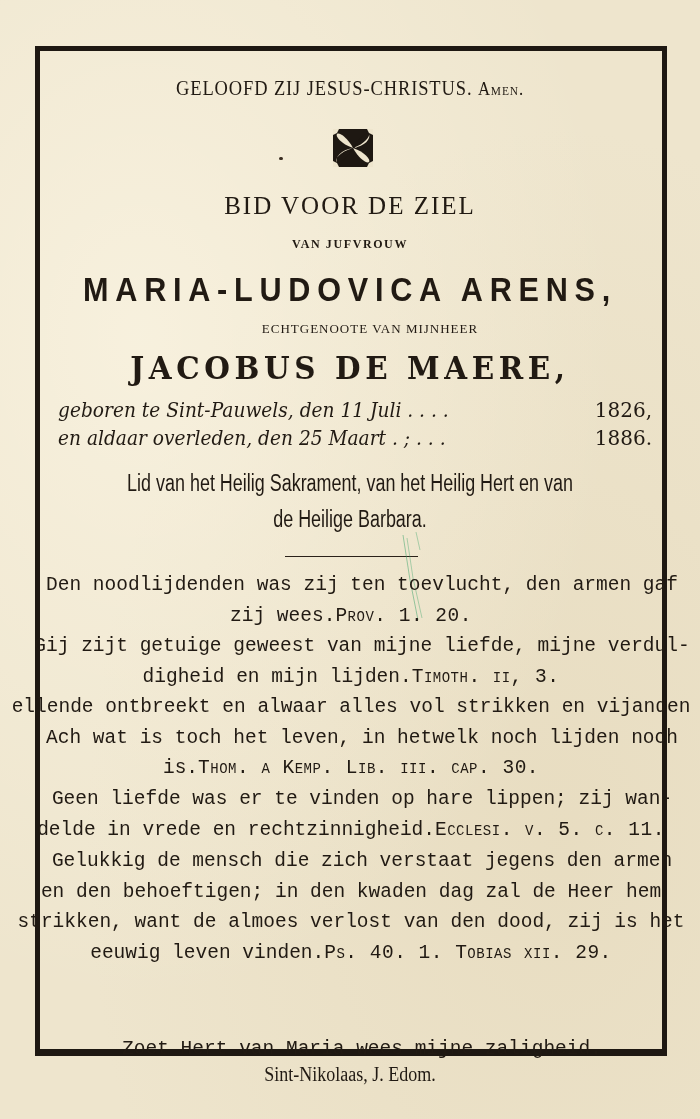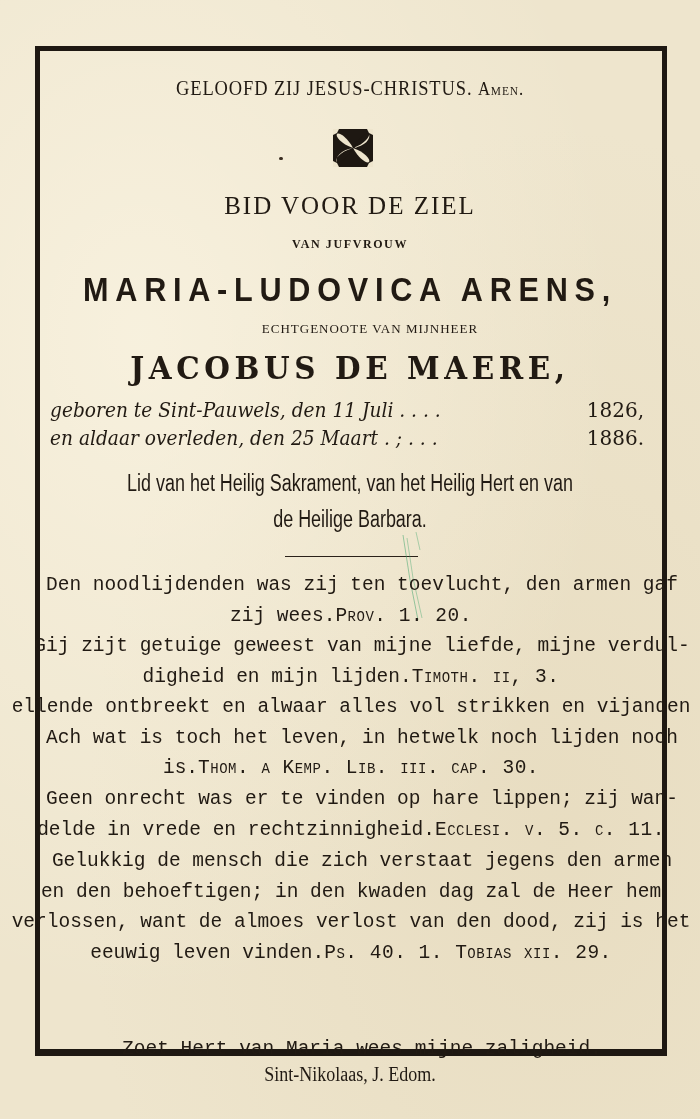--- a/index.html
+++ b/index.html
@@ -47,21 +47,21 @@
       top: 321px; font-size: 13px; letter-spacing: 1px;
       font-family: "Liberation Serif", serif;
       padding-left: 20px;
     }
     .husband {
       top: 349px; font-size: 32px; font-weight: bold; letter-spacing: 5px;
       font-family: "DejaVu Serif", serif;
       transform: scaleX(0.92);
     }
     .date-row {
-      position: absolute; left: 50px; width: 594px; height: 24px;
+      position: absolute; left: 58px; width: 594px; height: 24px;
       font-style: italic; font-size: 20px;
       font-family: "DejaVu Serif", serif;
       display: flex; justify-content: space-between; align-items: baseline;
     }
     .date-row .year { font-style: normal; }
     .date-row .text { transform-origin: left; transform: scaleX(0.93); display: inline-block; }
     .date-born { top: 398px; }
     .date-died { top: 426px; }
     .lid-line {
       top: 470px; font-size: 23px;
@@ -172,37 +172,37 @@
       <span>Ach wat is toch het leven, in hetwelk noch lijden noch</span>
     </div>
   <div class="line">
       <span>is.</span>
       <span class="ref">Thom. a Kemp. Lib. iii. cap. 30.</span>
     </div>
 </div>
 
 <div class="para p4">
   <div class="line indent">
-      <span>Geen onrecht was er te vinden op hare lippen; zij wan-</span>
+      <span>Geen liefde was er te vinden op hare lippen; zij wan-</span>
     </div>
   <div class="line">
       <span>delde in vrede en rechtzinnigheid.</span>
       <span class="ref">Ecclesi. v. 5. c. 11.</span>
     </div>
 </div>
 
 <div class="para p5">
   <div class="line indent">
       <span>Gelukkig de mensch die zich verstaat jegens den armen</span>
     </div>
   <div class="line">
       <span>en den behoeftigen; in den kwaden dag zal de Heer hem</span>
     </div>
   <div class="line">
-      <span>verlossen, want de almoes verlost van den dood, zij is het</span>
+      <span>strikken, want de almoes verlost van den dood, zij is het</span>
     </div>
   <div class="line">
       <span>eeuwig leven vinden.</span>
       <span class="ref">Ps. 40. 1. Tobias xii. 29.</span>
     </div>
 </div>
 
 <div class="para p6">
   <div class="line indent">
       <span>Zoet Hert van Maria wees mijne zaligheid.</span>

